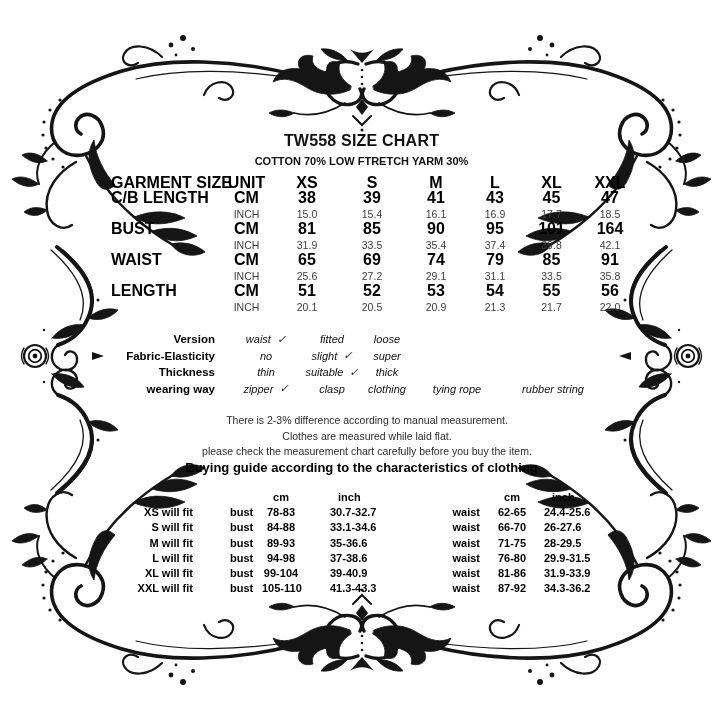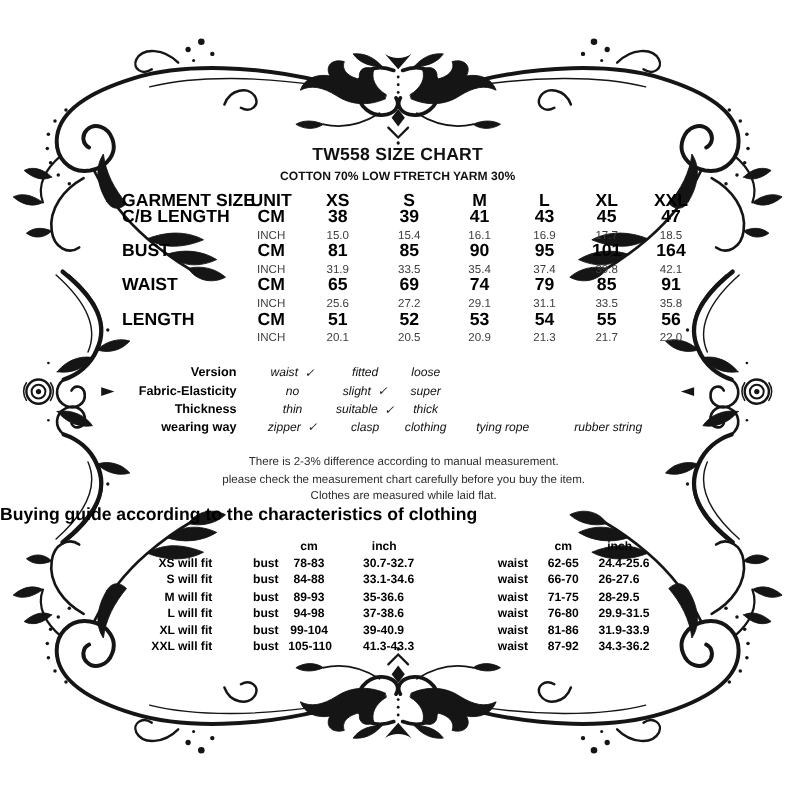--- a/index.html
+++ b/index.html
@@ -30,21 +30,21 @@
   .attr-row { display:flex; height:16.5px; align-items:center; font-size:11px; white-space:nowrap; }
   .attr-label { width:155px; text-align:right; font-weight:700; font-size:11.5px; color:#000; margin-right:16px; }
   .attr-cell { display:inline-flex; justify-content:center; align-items:center; gap:6px; }
   .ac1{width:70px}.ac2{width:62px}.ac3{width:48px}.ac4{width:92px}.ac5{width:100px}
   .chk { font-size:11px; color:#222; }
   .chk:empty { display:none; }
 
   
   .notes { left:0; width:723px; top:413px; text-align:center; font-size:10.5px; color:#2c2c2c; }
   .notes div { height:15.5px; line-height:15.5px;padding-left:11px; }
-  .bg-heading { left:0; width:723px; top:460px; font-size:16px; font-weight:700; color:#000; }
+  .bg-heading { left:0; width:723px; top:460px; text-align:center; font-size:13px; font-weight:700; color:#000; }
 
   
   .buying { left:100px; top:489px; font-weight:700; font-size:11px; color:#000; }
   .bg-row { display:flex; height:15.3px; align-items:center; white-space:nowrap; }
   .bg-size  { width:93px; text-align:right; }
   .bg-bust  { width:32px; margin-left:37px; text-align:left; }
   .bg-cm    { width:38px; text-align:center; }
   .bg-inch  { width:80px; margin-left:30px; text-align:left; }
   .bg-waist { width:45px; margin-left:25px; text-align:right; }
   .bg-cm2   { width:40px; margin-left:12px; text-align:center; }
@@ -298,22 +298,22 @@
         <i>tying rope</i>
       </span>
     <span class="attr-cell ac5">
         <i>rubber string</i>
       </span>
   </div>
 </div>
 
 <div class="layer notes">
   <div>There is 2-3% difference according to manual measurement.</div>
+  <div>Clothes are measured while laid flat.</div>
   <div>please check the measurement chart carefully before you buy the item.</div>
-  <div>Clothes are measured while laid flat.</div>
 </div>
 <div class="layer bg-heading">Buying guide according to the characteristics of clothing</div>
 
 <div class="layer buying">
   <div class="bg-row">
     <span class="bg-size"></span>
     <span class="bg-bust"></span>
     <span class="bg-cm">cm</span>
     <span class="bg-inch pad8">inch</span>
     <span class="bg-waist"></span>

